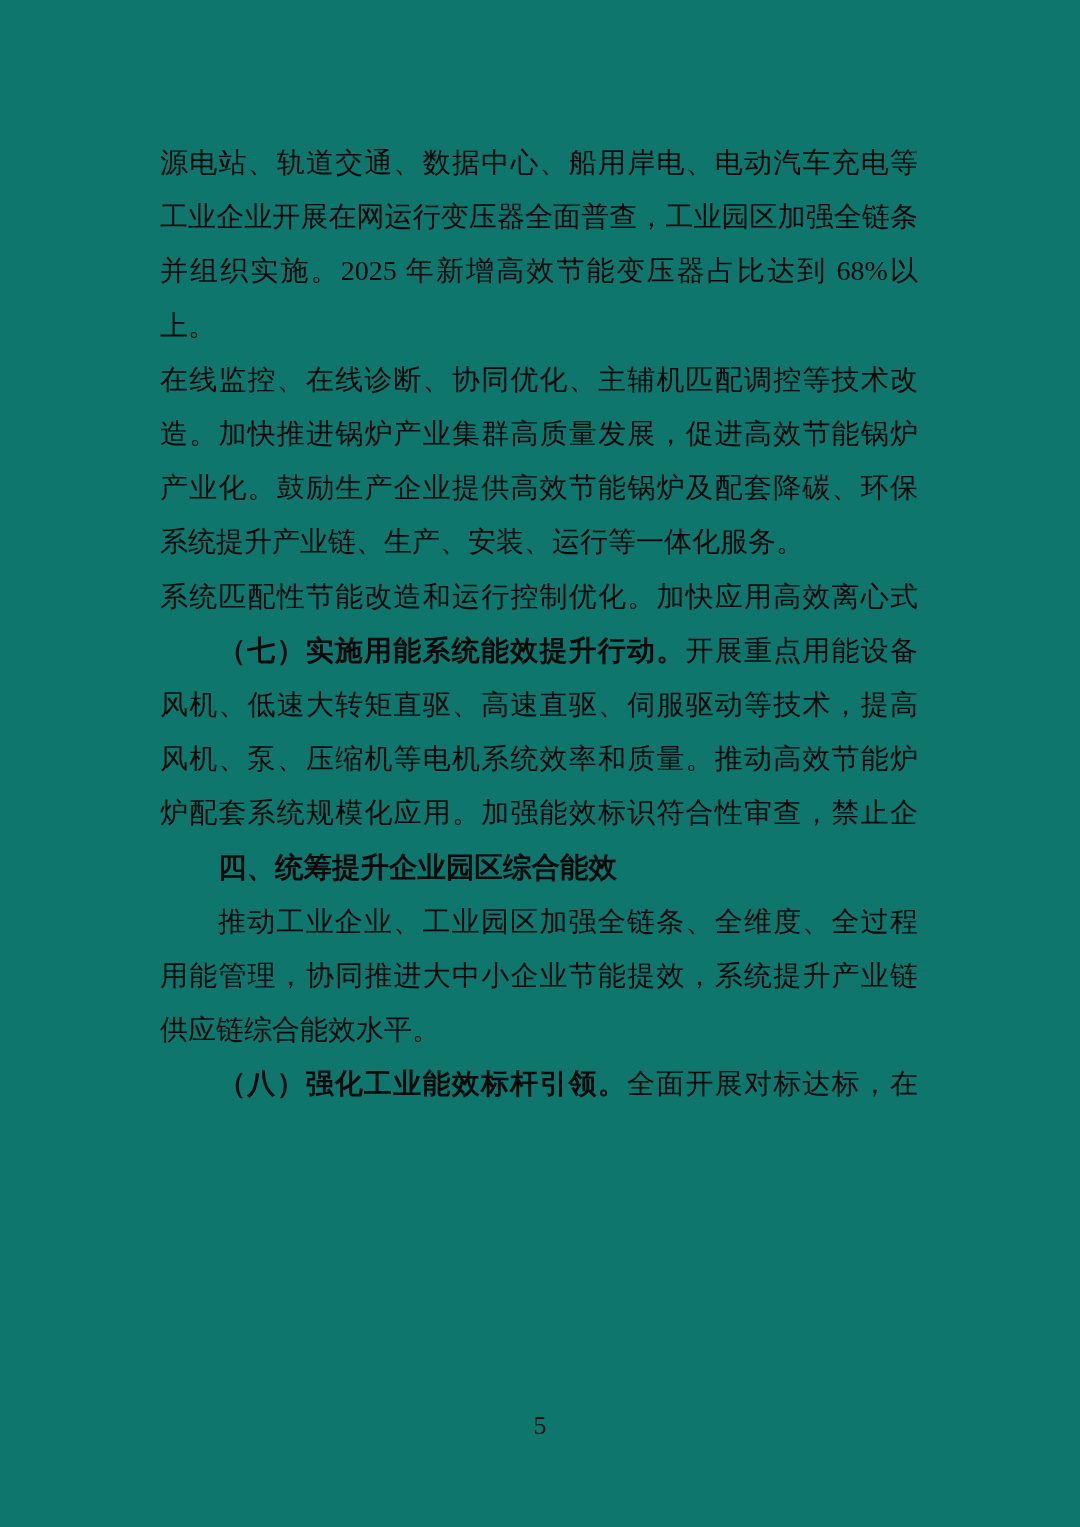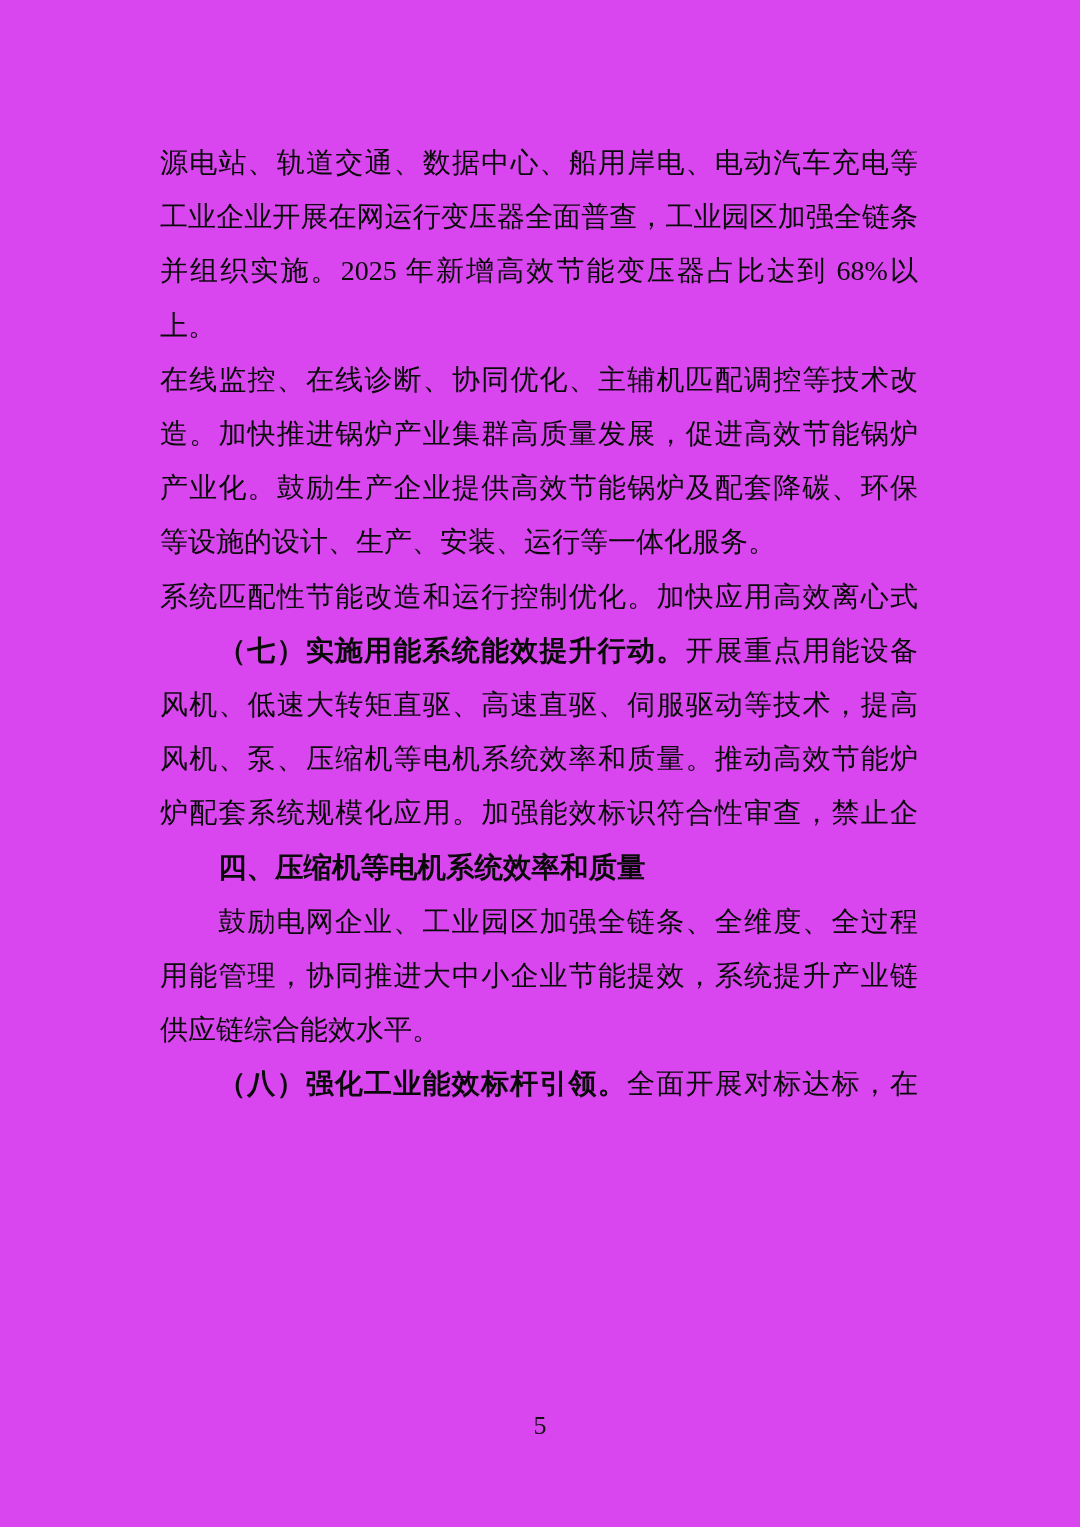--- a/index.html
+++ b/index.html
@@ -5,21 +5,21 @@
   html, body {
     margin: 0;
     padding: 0;
     background: #e8e8e8;
   }
   .page {
     position: relative;
     width: 1080px;
     height: 1527px;
     margin: 0 auto;
-    background: #d946ef;
+    background: #0f766e;
     overflow: hidden;
     font-family: "Liberation Serif", serif;
     color: #0a0a0a;
   }
   .text-block {
     position: absolute;
     left: 160px;
     top: 136px;
     width: 758px;
   }
@@ -66,28 +66,28 @@
 
 <div class="page">
   <div class="text-block">
       <div class="line justify"><span class="seg">源电站、轨道交通、数据中心、船用岸电、电动汽车充电等</span></div>
       <div class="line justify"><span class="seg">工业企业开展在网运行变压器全面普查，工业园区加强全链条</span></div>
       <div class="line justify"><span class="seg">并组织实施。2025 年新增高效节能变压器占比达到 68%以</span></div>
       <div class="line"><span class="seg">上。</span></div>
       <div class="line justify"><span class="seg">在线监控、在线诊断、协同优化、主辅机匹配调控等技术改</span></div>
       <div class="line justify"><span class="seg">造。加快推进锅炉产业集群高质量发展，促进高效节能锅炉</span></div>
       <div class="line justify"><span class="seg">产业化。鼓励生产企业提供高效节能锅炉及配套降碳、环保</span></div>
-      <div class="line"><span class="seg">等设施的设计、生产、安装、运行等一体化服务。</span></div>
+      <div class="line"><span class="seg">系统提升产业链、生产、安装、运行等一体化服务。</span></div>
       <div class="line justify"><span class="seg">系统匹配性节能改造和运行控制优化。加快应用高效离心式</span></div>
       <div class="line justify indent"><span class="seg bold">（七）实施用能系统能效提升行动。</span><span class="seg">开展重点用能设备</span></div>
       <div class="line justify"><span class="seg">风机、低速大转矩直驱、高速直驱、伺服驱动等技术，提高</span></div>
       <div class="line justify"><span class="seg">风机、泵、压缩机等电机系统效率和质量。推动高效节能炉</span></div>
       <div class="line justify"><span class="seg">炉配套系统规模化应用。加强能效标识符合性审查，禁止企</span></div>
-      <div class="line indent heading"><span class="seg bold">四、压缩机等电机系统效率和质量</span></div>
-      <div class="line justify indent"><span class="seg">鼓励电网企业、工业园区加强全链条、全维度、全过程</span></div>
+      <div class="line indent heading"><span class="seg bold">四、统筹提升企业园区综合能效</span></div>
+      <div class="line justify indent"><span class="seg">推动工业企业、工业园区加强全链条、全维度、全过程</span></div>
       <div class="line justify"><span class="seg">用能管理，协同推进大中小企业节能提效，系统提升产业链</span></div>
       <div class="line"><span class="seg">供应链综合能效水平。</span></div>
       <div class="line justify indent"><span class="seg bold">（八）强化工业能效标杆引领。</span><span class="seg">全面开展对标达标，在</span></div>
     </div>
   <div class="footer">
     <span>5</span>
   </div>
 </div>
 
 </body></html>

